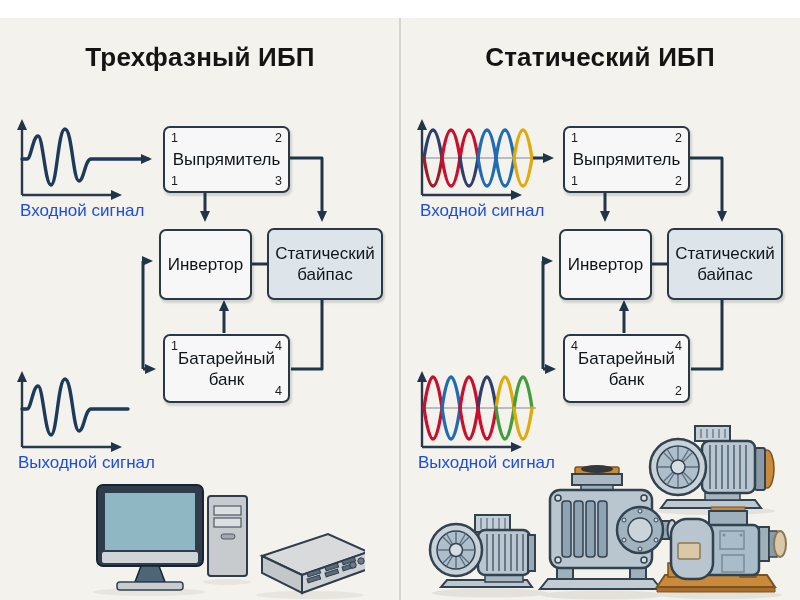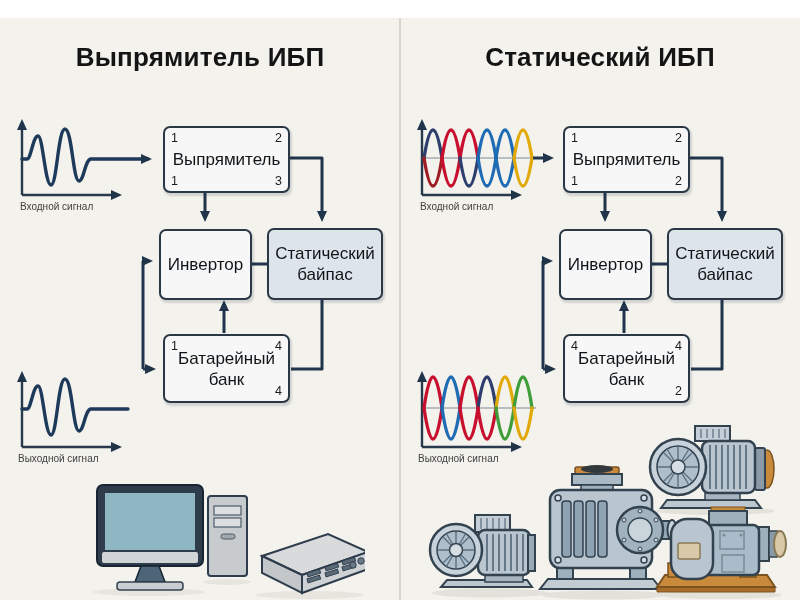--- a/index.html
+++ b/index.html
@@ -14,21 +14,21 @@
   .overlay{position:absolute;left:0;top:0;pointer-events:none}
   .node{position:absolute;background:var(--box-fill,#f6f7f6);
         border:2.5px solid var(--box-border,#2a3744);border-radius:7px;
         display:flex;align-items:center;justify-content:center;text-align:center;
         color:#10151a;font-size:17px;line-height:21px;
         box-shadow:1.5px 2.5px 2px rgba(40,50,60,.16)}
   .node.bypass{background:var(--bypass-fill,#dee5ea)}
   .corner{position:absolute;font-size:12.5px;color:#1c1c1c;line-height:12px}
   .corner.tl{top:4px;left:6px}.corner.tr{top:4px;right:6px}
   .corner.bl{bottom:4px;left:6px}.corner.br{bottom:4px;right:6px}
-  .siglabel{position:absolute;font-size:10px;color:#404040}
+  .siglabel{position:absolute;font-size:17px;color:#1d4ed8}
   svg .c{stroke:var(--line,#20344a);fill:none;stroke-width:3px;stroke-linejoin:round}
   svg .axis{stroke:var(--axis,#2a3a4e);fill:none;stroke-width:2.4px}
   svg .wave{stroke:var(--wave-single,#1e3a5a);fill:none;stroke-width:3.4px;
             stroke-linecap:round;stroke-linejoin:round}
   svg .mid{stroke:#7e8896;stroke-width:1.1px;fill:none}
   marker path{fill:var(--line,#20344a)}
 </style>
 </head>
 <body>
 
@@ -38,21 +38,21 @@
   <defs>
     <marker id="arr" markerUnits="userSpaceOnUse" markerWidth="12" markerHeight="11" refX="7" refY="5" orient="auto">
       <path d="M0,0 L11,5 L0,10 Z"></path>
     </marker>
   </defs>
 </svg>
 
 <div id="stage">
 
   <div class="panel" id="panel-left">
-    <div class="title">Выпрямитель ИБП</div>
+    <div class="title">Трехфазный ИБП</div>
 
     <svg class="overlay" width="400" height="600" viewBox="0 0 400 600">
 
       <g>
         <path class="axis" d="M22,177 V105" marker-end="url(#arr)"></path>
         <path class="axis" d="M22,177 H118" marker-end="url(#arr)"></path>
         <path class="wave" d="M22,141 H27 C31,141 33,118 38,118 C43,118 45,167 51,167 C57,167 58,111 65,111 C72,111 73,163 79,163 C84,163 85,141 91,141 H148" marker-end="url(#arr)"></path>
       </g>
 
       <g>

